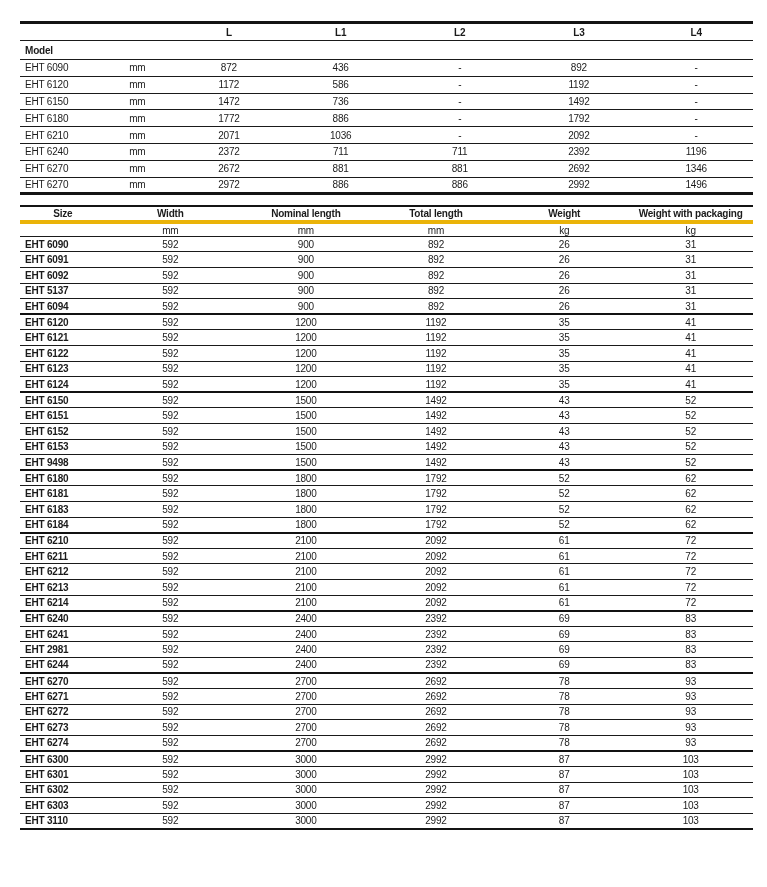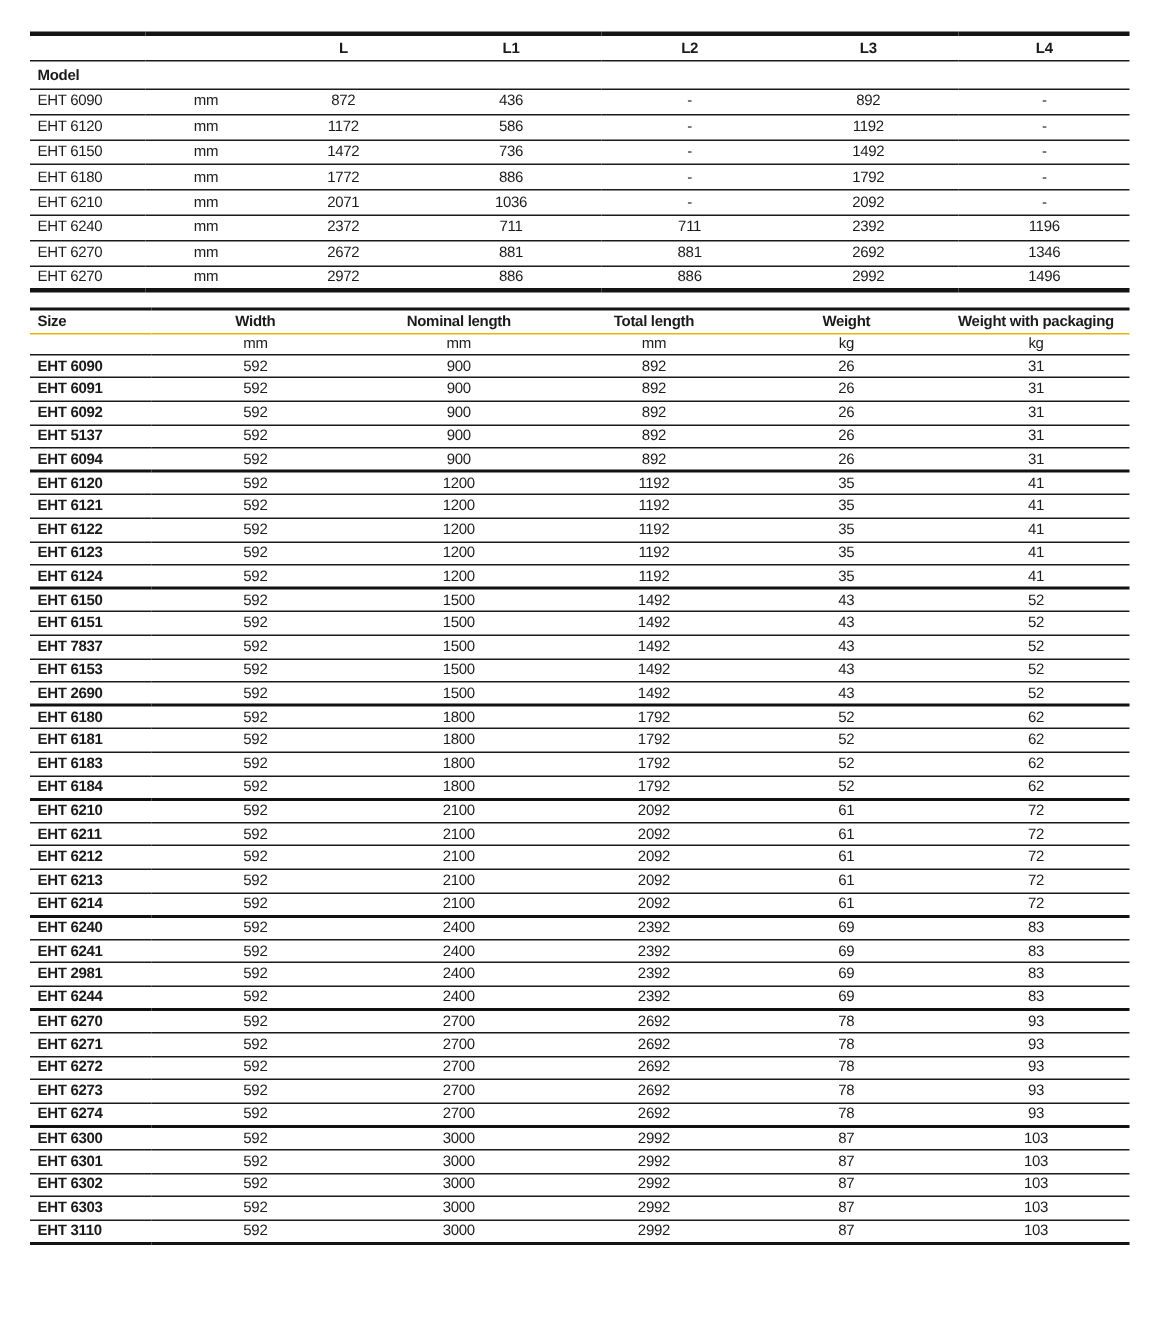--- a/index.html
+++ b/index.html
@@ -54,21 +54,21 @@
   .t1 tbody tr { height: 16.8px; }
   .t1 tbody td { border-bottom: 1px solid #1a1a1a; }
 
   
   .t2 {
     margin-top: 10px;
     border-top: 2.5px solid #141414;
     border-bottom: 2.5px solid #141414;
   }
   .t2 thead tr.head-row { height: 16px; }
-  .t2 thead tr.head-row th { font-weight: bold; border-bottom: 1px solid #eab308; }
+  .t2 thead tr.head-row th { font-weight: bold; border-bottom: 4px solid #eab308; text-align: center; }
   .t2 thead tr.units-row { height: 14px; }
   .t2 thead tr.units-row td { border-bottom: 1px solid #1a1a1a; }
   .t2 tbody.group tr { height: 15.6px; }
   .t2 tbody.group td { border-bottom: 1px solid #1a1a1a; }
   .t2 tbody.group td:first-child { font-weight: bold; }
   .t2 tbody.group + tbody.group { border-top: 2px solid #111111; }
 </style>
 </head>
 <body>
 
@@ -296,37 +296,37 @@
         </tr>
         <tr>
           <td>EHT 6151</td>
           <td>592</td>
           <td>1500</td>
           <td>1492</td>
           <td>43</td>
           <td>52</td>
         </tr>
         <tr>
-          <td>EHT 7837</td>
+          <td>EHT 6152</td>
           <td>592</td>
           <td>1500</td>
           <td>1492</td>
           <td>43</td>
           <td>52</td>
         </tr>
         <tr>
           <td>EHT 6153</td>
           <td>592</td>
           <td>1500</td>
           <td>1492</td>
           <td>43</td>
           <td>52</td>
         </tr>
         <tr>
-          <td>EHT 2690</td>
+          <td>EHT 9498</td>
           <td>592</td>
           <td>1500</td>
           <td>1492</td>
           <td>43</td>
           <td>52</td>
         </tr>
       </tbody>
       <tbody class="group">
         <tr>
           <td>EHT 6180</td>

